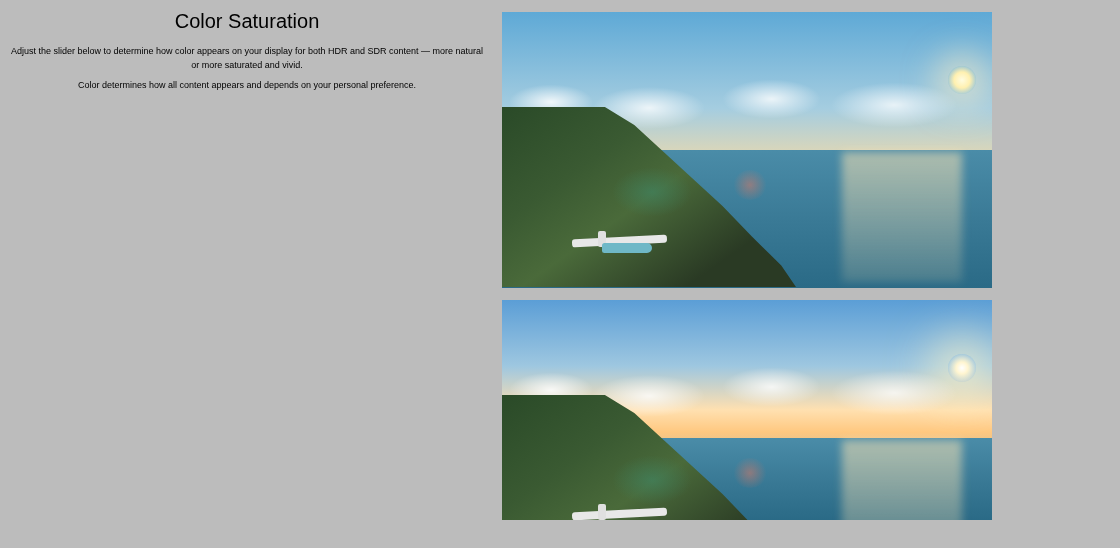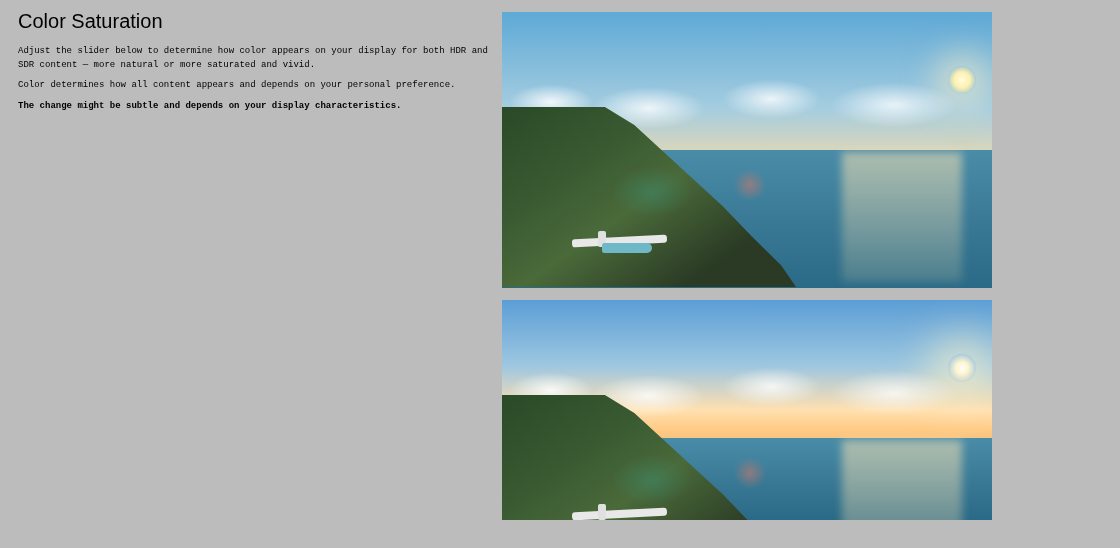--- a/index.html
+++ b/index.html
@@ -10,36 +10,36 @@
     body {
       width: 1120px;
       height: 548px;
       background: #bcbcbc;
       font-family: "Segoe UI", Arial, sans-serif;
       overflow: hidden;
       position: relative;
     }
     .left-panel {
       position: absolute;
-      left: 18px;
+      left: 7px;
       top: 10px;
       width: 480px;
+      text-align: center;
     }
     .title {
       font-size: 20px;
       font-weight: 400;
       color: #000;
       margin-bottom: 12px;
     }
     .description {
       font-size: 9px;
       color: #000;
       line-height: 1.5;
       margin-bottom: 7px;
-      font-family: Liberation Mono, monospace;
     }
     .description.bold {
       font-weight: 700;
     }
     .right-panel {
       position: absolute;
       left: 502px;
       top: 12px;
       width: 490px;
     }
@@ -189,21 +189,20 @@
       border-radius: 2px;
     }
   </style>
 </head>
 <body>
 
 <div class="left-panel">
   <h1 class="title">Color Saturation</h1>
   <p class="description">Adjust the slider below to determine how color appears on your display for both HDR and SDR content — more natural or more saturated and vivid.</p>
   <p class="description">Color determines how all content appears and depends on your personal preference.</p>
-  <p class="description bold">The change might be subtle and depends on your display characteristics.</p>
 </div>
 
 <div class="right-panel">
   <div class="preview-image">
     <div class="sky"></div>
     <div class="sun"></div>
     <div class="clouds"></div>
     <div class="water"></div>
     <div class="land"></div>
     <div class="reflection"></div>

